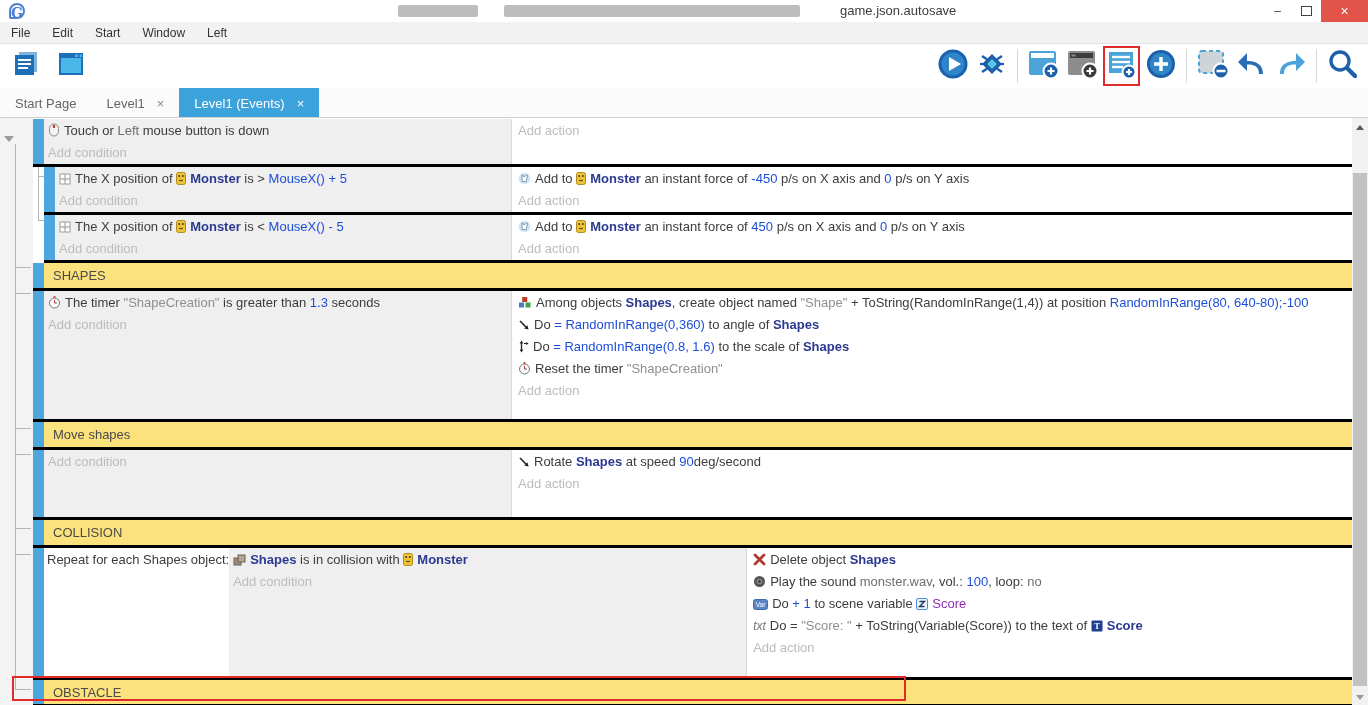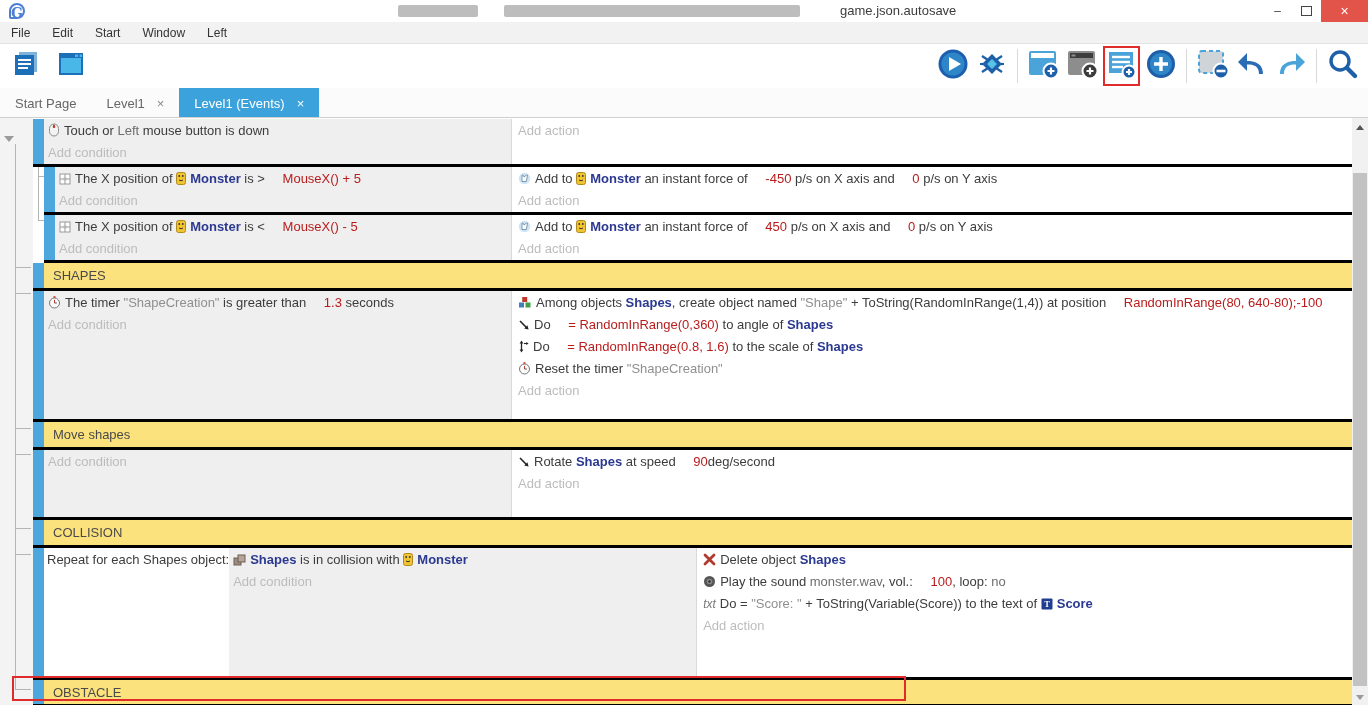--- a/index.html
+++ b/index.html
@@ -51,21 +51,21 @@
   .ev{display:flex;border-bottom:3px solid #000000;background:#fff;box-sizing:border-box;}
   .bar{width:11px;background:#4da6dc;flex:none;}
   .cells{flex:1;display:flex;}
   .cells-col{flex:1;display:flex;flex-direction:row;}
   .cells-row{flex:1;display:flex;}
   .cond{background:#efefef;border-right:1px solid #d9d9d9;padding:1px 0 0 4px;box-sizing:border-box;flex:none;}
   .act{flex:1;background:#fff;padding:1px 0 0 6px;}
   .line{min-height:22px;line-height:22px;font-size:13px;color:#3c3c3c;}
   .ph{color:#bcbcbc;}
   .s-o{font-weight:bold;color:#2b3990;}
-  .s-e{color:#b91c1c;margin-left:14px;}
+  .s-e{color:#1d4ed8;}
   .s-st{color:#8f8f8f;}
   .s-v{color:#9031b5;}
   .s-p{color:#3c3c3c;}
   .s-pm{color:#6e6e6e;}
   .ic{display:inline-block;vertical-align:-2px;margin-right:4px;line-height:0;}
   .ic.txtic{font-style:italic;color:#777;font-size:12px;line-height:22px;vertical-align:0;}
   .comment{flex:1;background:#fbe27d;display:flex;align-items:center;
     padding-left:9px;font-size:13px;color:#4a4a4a;}
   .repeat-header{line-height:22px;font-size:13px;color:#3c3c3c;padding:1px 0 0 3px;background:#fff;}
   
@@ -390,41 +390,48 @@
           <div class="bar"></div>
           <div class="comment">
             <span>COLLISION</span>
           </div>
         </div>
         <div class="ev" style="min-height: 132px;">
           <div class="bar"></div>
           <div class="cells-col">
             <div class="repeat-header">Repeat for each Shapes object:</div>
             <div class="cells-row">
-              <div class="cond" style="width: 468px;">
+              <div class="cond" style="width: 518px;">
                 <div class="line"><span class="ic"><svg width="13" height="12" viewBox="0 0 13 12">
                       <rect x="1" y="4" width="7" height="7" fill="#9c8d80" stroke="#6e5f53"></rect>
                       <rect x="5" y="1" width="7" height="7" fill="#b3a597" stroke="#6e5f53"></rect>
                     </svg></span><span class="s-o">Shapes</span><span class="s-p"> is in collision with </span><span class="ic"><svg width="10" height="13" viewBox="0 0 10 13">
                       <rect x="0.5" y="0.5" width="9" height="12" rx="2" fill="#f0c330" stroke="#b08a1e"></rect>
                       <circle cx="3.2" cy="4" r="0.9" fill="#333"></circle>
                       <circle cx="6.8" cy="4" r="0.9" fill="#333"></circle>
                       <path d="M3 8 q2 1.6 4 0" stroke="#333" fill="none"></path>
                     </svg></span><span class="s-o">Monster</span></div>
                 <div class="line ph">Add condition</div>
               </div>
               <div class="act">
                 <div class="line"><span class="ic"><svg width="13" height="13" viewBox="0 0 13 13">
                       <path d="M2 2 L11 11 M11 2 L2 11" stroke="#b03a2e" stroke-width="2.8" stroke-linecap="round"></path>
                     </svg></span><span class="s-p">Delete object </span><span class="s-o">Shapes</span></div>
                 <div class="line"><span class="ic"><svg width="13" height="13" viewBox="0 0 13 13">
                       <circle cx="6.5" cy="6.5" r="5.5" fill="#555"></circle>
                       <circle cx="6.5" cy="6.5" r="2.8" fill="#8a8a8a"></circle>
                       <circle cx="6.5" cy="6.5" r="1.2" fill="#2e2e2e"></circle>
                     </svg></span><span class="s-p">Play the sound </span><span class="s-pm">monster.wav</span><span class="s-p">, vol.: </span><span class="s-e">100</span><span class="s-p">, loop: </span><span class="s-pm">no</span></div>
+                <div class="line"><span class="ic"><svg width="15" height="11" viewBox="0 0 15 11">
+                      <rect x="0.5" y="0.5" width="14" height="10" rx="2" fill="#5b87c5" stroke="#3c6eae"></rect>
+                      <text x="7.5" y="8" font-size="6.5" fill="#fff" text-anchor="middle" font-family="sans-serif">Var</text>
+                    </svg></span><span class="s-p">Do </span><span class="s-e">+ 1</span><span class="s-p"> to scene variable </span><span class="ic"><svg width="12" height="12" viewBox="0 0 12 12">
+                      <rect x="0.5" y="0.5" width="11" height="11" rx="1.5" fill="#eef4fb" stroke="#4a90d9"></rect>
+                      <path d="M3.5 3.5 H8.5 L3.5 8.5 H8.5" stroke="#1d3b66" stroke-width="1.4" fill="none"></path>
+                    </svg></span><span class="s-v">Score</span></div>
                 <div class="line"><span class="ic txtic">txt</span><span class="s-p">Do </span><span class="s-p">= </span><span class="s-st">"Score: "</span><span class="s-p"> + ToString(Variable(Score)) </span><span class="s-p">to the text of </span><span class="ic"><svg width="12" height="12" viewBox="0 0 12 12">
                       <rect x="0.5" y="0.5" width="11" height="11" rx="1" fill="#1f3e8f"></rect>
                       <text x="6" y="9" font-size="8.5" fill="#fff" text-anchor="middle" font-family="serif" font-weight="bold">T</text>
                     </svg></span><span class="s-o">Score</span></div>
                 <div class="line ph">Add action</div>
               </div>
             </div>
           </div>
         </div>
         <div class="ev" style="min-height: 27px;">

